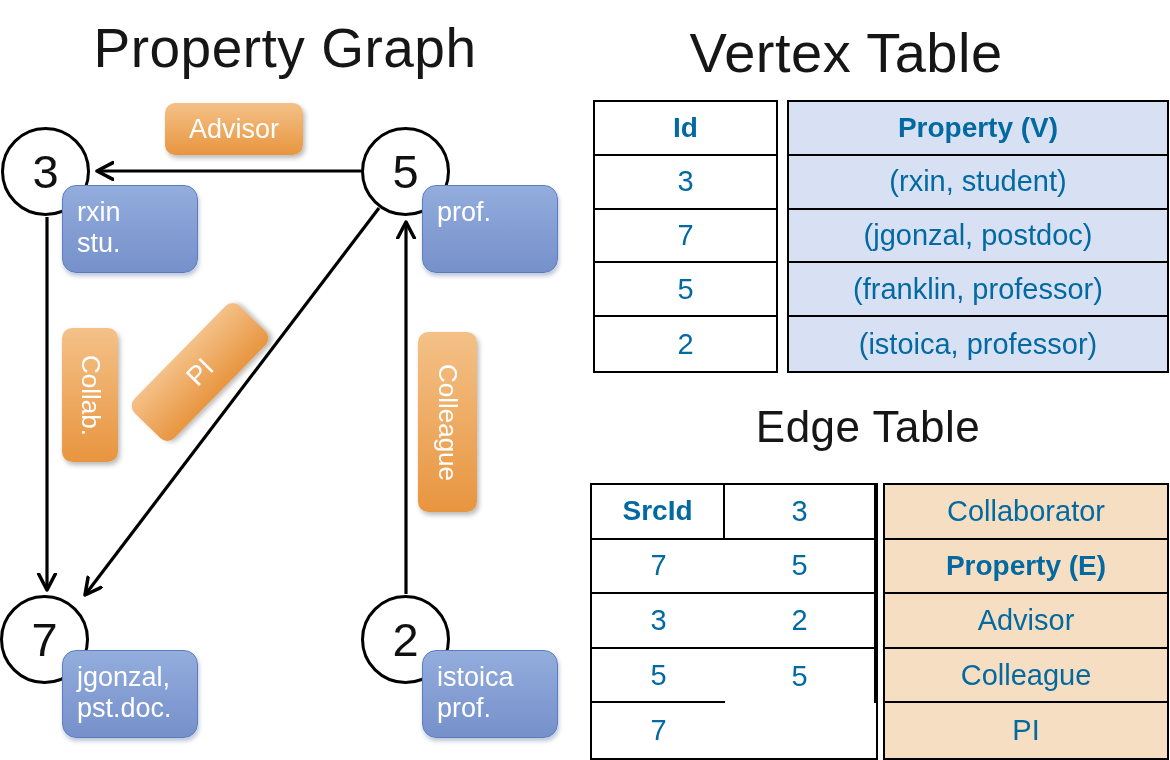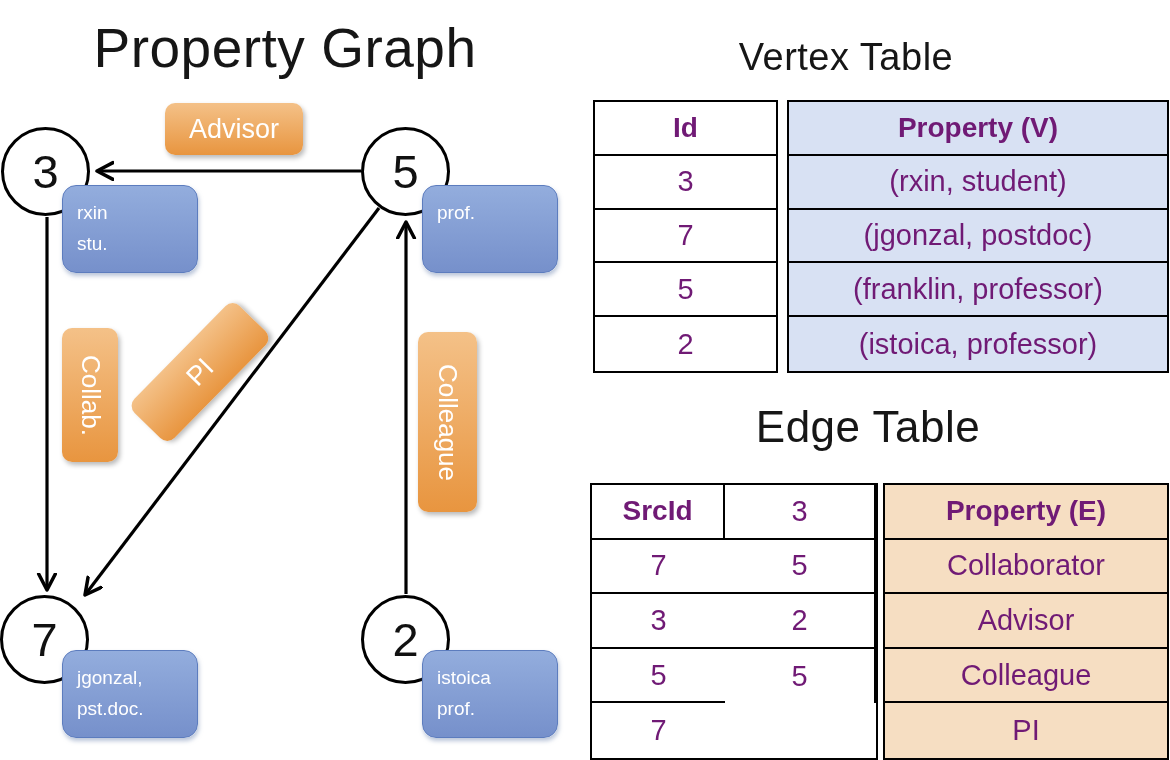--- a/index.html
+++ b/index.html
@@ -5,55 +5,55 @@
   html,body { margin:0; padding:0; background:#ffffff; }
   .page {
     position:relative; width:1170px; height:760px; background:#ffffff;
     font-family:"Liberation Sans", sans-serif; overflow:hidden; color:#141414;
   }
   .big-title {
     position:absolute; text-align:center; font-weight:400; color:#161616;
     letter-spacing:0.5px; white-space:nowrap;
   }
   #titleGraph  { left:0px;   top:16px;  width:570px; font-size:55px; }
-  #titleVertex { left:586px; top:36px;  width:520px; font-size:38px; }
+  #titleVertex { left:586px; top:20px;  width:520px; font-size:56px; }
   #titleEdge   { left:590px; top:402px; width:556px; font-size:44px; }
 
   
   svg.edges { position:absolute; left:0; top:0; z-index:1; }
   .node-circle {
     position:absolute; width:83px; height:83px; border:3.5px solid #000;
     border-radius:50%; background:#fff; display:flex; align-items:center;
     justify-content:center; font-size:47px; color:#111; z-index:2;
   }
   .prop-box {
     position:absolute; width:136px; height:88px; box-sizing:border-box;
     border-radius:14px; border:1px solid #5c7cbe;
     background:linear-gradient(#93addd,#7690cb);
     box-shadow:1px 3px 4px rgba(130,150,185,0.55);
-    color:#fff; font-size:19px; line-height:31px; padding:11px 0 0 14px; z-index:3;
+    color:#fff; font-size:27px; line-height:31px; padding:11px 0 0 14px; z-index:3;
   }
   .edge-label {
     position:absolute; border-radius:10px;
     background:linear-gradient(#f4c188,#e8953f);
     box-shadow:2px 3px 5px rgba(0,0,0,0.28);
     color:#fff; display:flex; align-items:center; justify-content:center;
     font-size:27px; z-index:3;
   }
   .edge-label .rot { transform:rotate(90deg); white-space:nowrap; font-size:26px; }
   #labelPI { transform:rotate(-45.5deg); }
 
   
   .tcol {
     position:absolute; border:2.5px solid #000; box-sizing:border-box;
     display:grid; grid-auto-rows:1fr; background:#fff; z-index:2;
   }
   .tcell {
     display:flex; align-items:center; justify-content:center;
-    font-size:29px; color:#701a75; box-sizing:border-box; white-space:nowrap;
+    font-size:29px; color:#0369a1; box-sizing:border-box; white-space:nowrap;
   }
   .tcell.hdr { font-weight:bold; font-size:28px; }
   .b-b { border-bottom:2.5px solid #000; }
   .b-r { border-right:2.5px solid #000; }
   #vtxId   { left:593px; top:100px; width:185px; height:273px; }
   #vtxProp { left:787px; top:100px; width:382px; height:273px; background:#d8e1f3;text-align:center; }
   #edgeIds { left:590px; top:483px; width:288px; height:277px; grid-template-columns:133px 1fr; }
   #edgeProp{ left:883px; top:483px; width:286px; height:277px; background:#f6dec2; }
 </style>
 </head>
@@ -141,20 +141,20 @@
     <div class="tcell b-b">7</div>
     <div class="tcell b-b b-r">5</div>
     <div class="tcell b-b">3</div>
     <div class="tcell b-b b-r">2</div>
     <div class="tcell b-b">5</div>
     <div class="tcell b-r">5</div>
     <div class="tcell">7</div>
   </div>
 
   <div class="tcol" id="edgeProp">
+    <div class="tcell b-b">Collaborator</div>
     <div class="tcell hdr b-b">Property (E)</div>
-    <div class="tcell b-b">Collaborator</div>
     <div class="tcell b-b">Advisor</div>
     <div class="tcell b-b">Colleague</div>
     <div class="tcell">PI</div>
   </div>
 
 </div>
 
 </body></html>

